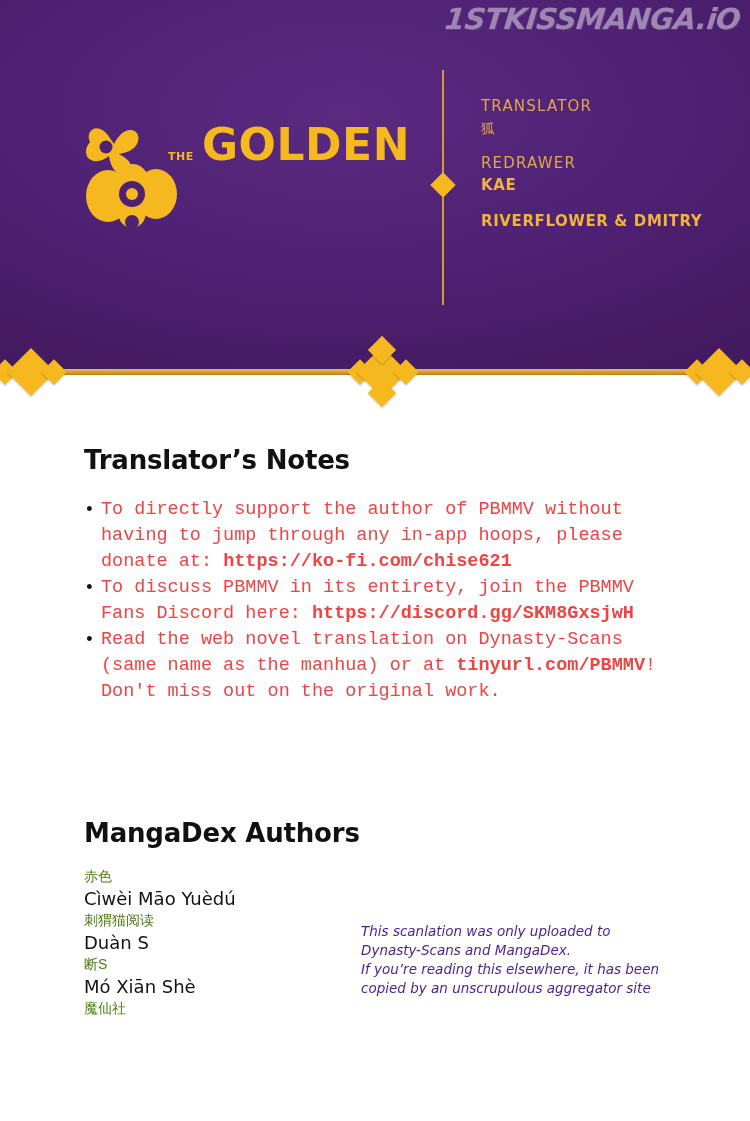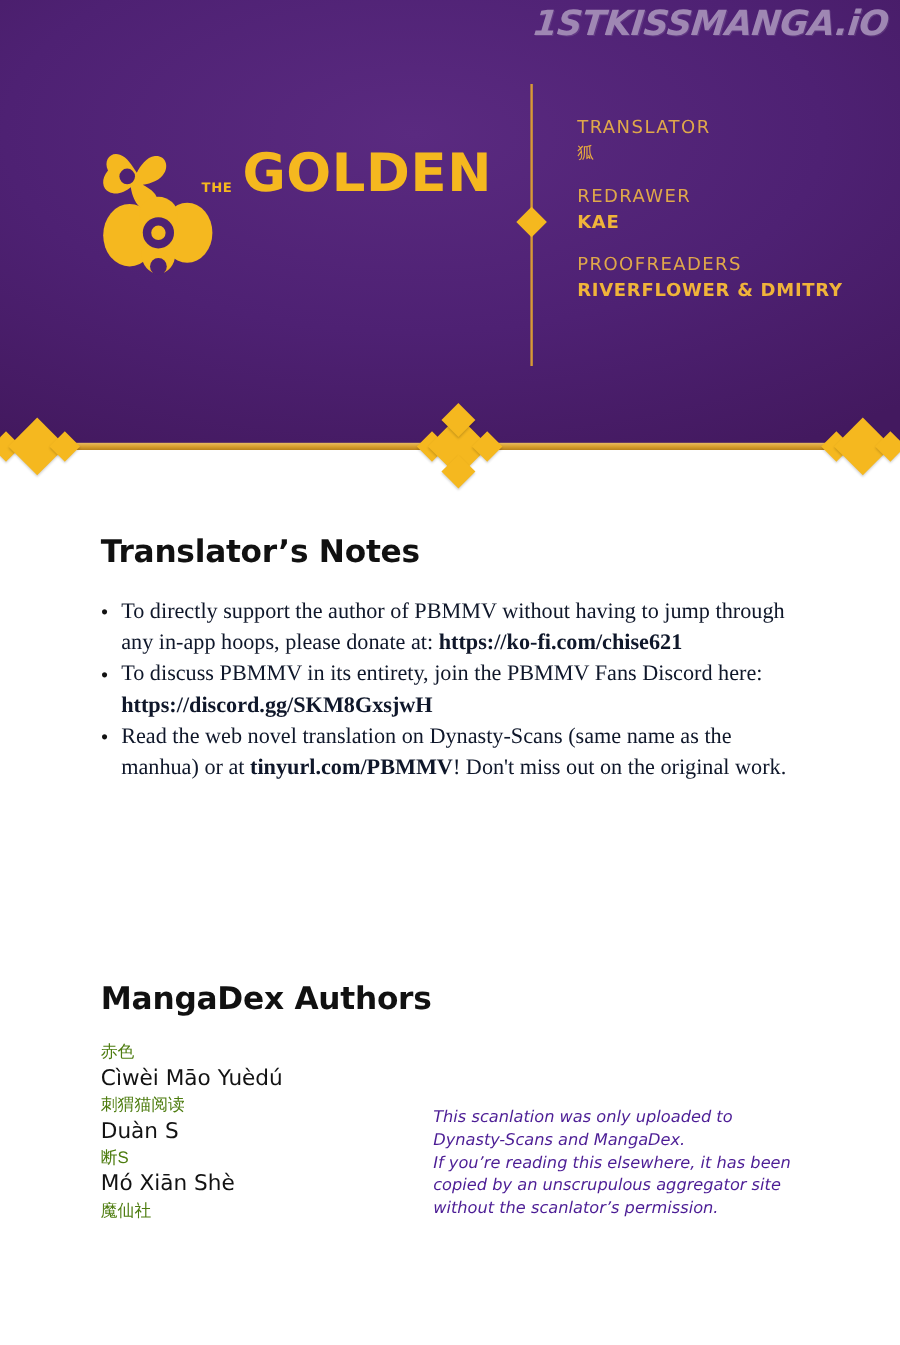--- a/index.html
+++ b/index.html
@@ -178,24 +178,24 @@
     margin: 0 0 22px 0;
   }
   ul.note-list {
     list-style: none;
     margin: 0;
     padding: 0;
   }
   ul.note-list li {
     position: relative;
     padding-left: 17px;
-    font-family: Liberation Serif, serif;
+    font-family: Liberation Mono, monospace;
     font-size: 18.5px;
     line-height: 26px;
-    color: #0f172a;
+    color: #ef4444;
     margin-bottom: 0px;
   }
   ul.note-list li::before {
     content: "•";
     position: absolute;
     left: 0;
     top: 0;
     font-size: 18px;
     color: #121212;
   }
@@ -279,21 +279,20 @@
     <div class="credits">
       <div class="credit-group">
         <div class="credit-role">TRANSLATOR</div>
         <div class="credit-name cjk">狐</div>
       </div>
       <div class="credit-group">
         <div class="credit-role">REDRAWER</div>
         <div class="credit-name">KAE</div>
       </div>
       <div class="credit-group">
-        <div class="credit-role">PROOFREADERS</div>
         <div class="credit-name">RIVERFLOWER &amp; DMITRY</div>
       </div>
     </div>
   </div>
 
   <div class="divider">
     <div class="divider-bar"></div>
 
     <div class="dia" style="left:-4px;  top:11px; width:18px; height:18px;"></div>
     <div class="dia" style="left:14px; top:3px;  width:34px; height:34px;"></div>
@@ -329,18 +328,17 @@
         <div class="author-rom">Duàn S</div>
         <div class="author-cjk">断S</div>
         <div class="author-rom">Mó Xiān Shè</div>
         <div class="author-cjk">魔仙社</div>
       </div>
       <div class="disclaimer">
         <div>This scanlation was only uploaded to</div>
         <div>Dynasty-Scans and MangaDex.</div>
         <div>If you’re reading this elsewhere, it has been</div>
         <div>copied by an unscrupulous aggregator site</div>
-        <div>without the scanlator’s permission.</div>
       </div>
     </div>
   </div>
 
 </div>
 
 </body></html>

